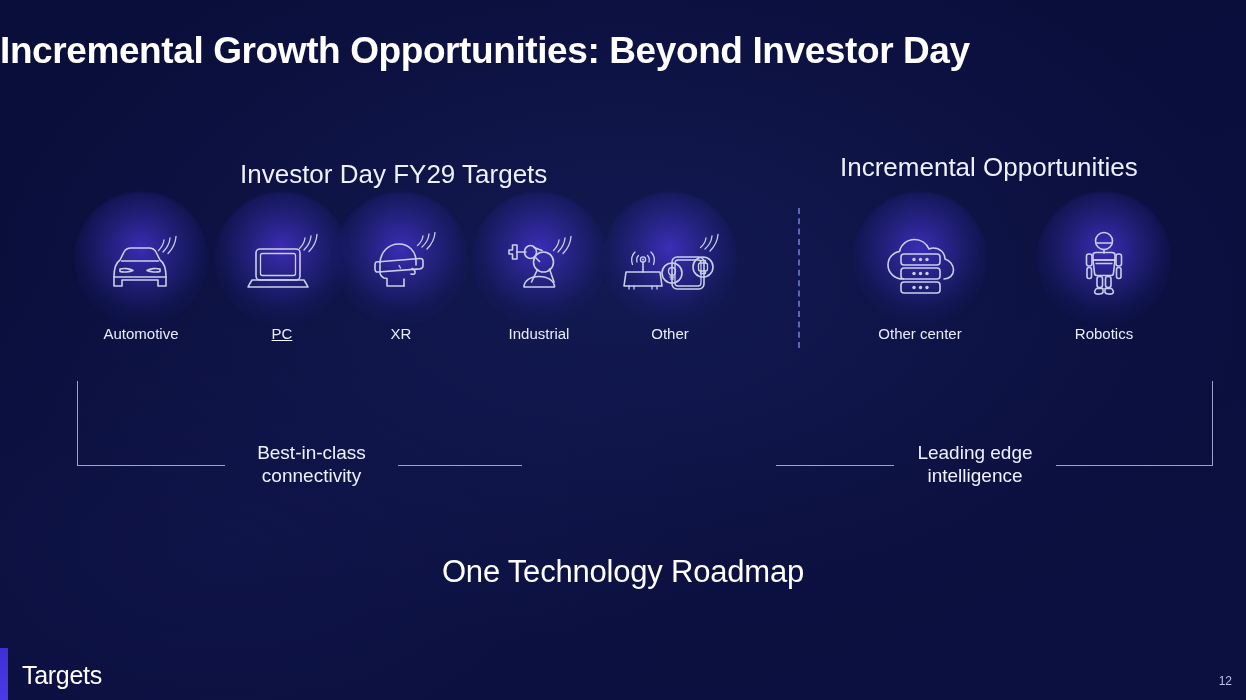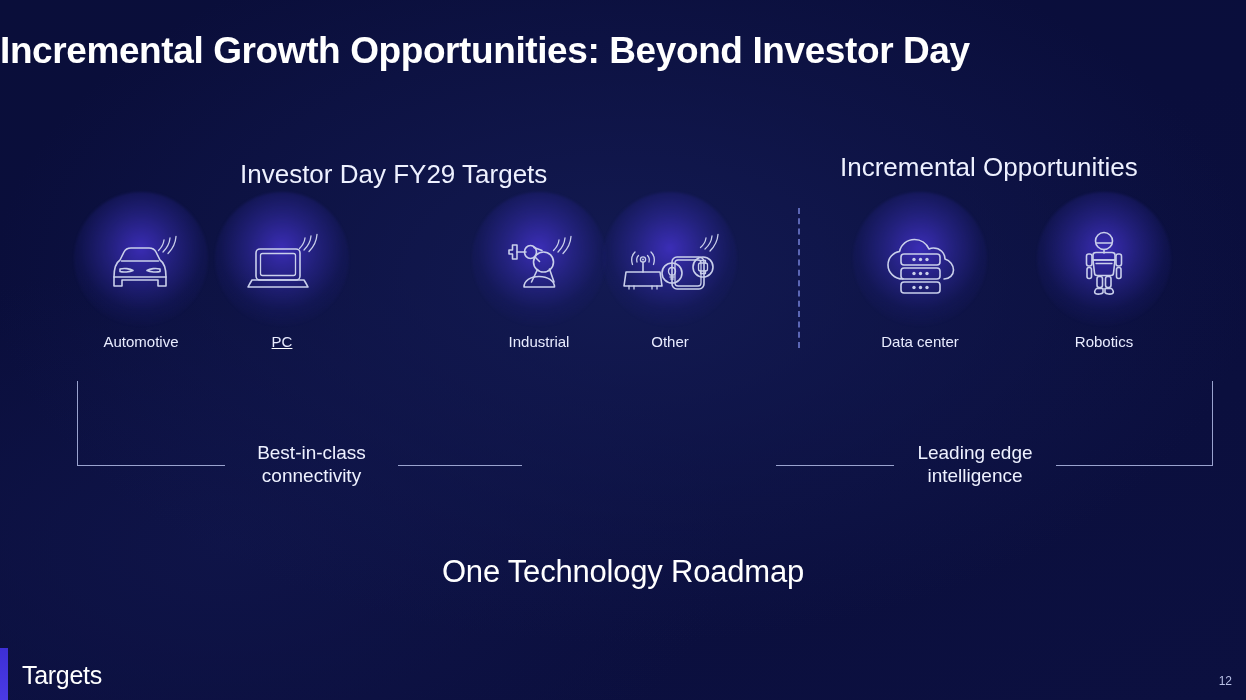--- a/index.html
+++ b/index.html
@@ -56,21 +56,21 @@
     width:134px;height:134px;border-radius:50%;
     background:radial-gradient(circle at 50% 42%,
         rgba(71,52,212,0.78) 0%,
         rgba(52,44,170,0.52) 34%,
         rgba(30,30,120,0.26) 60%,
         rgba(14,16,70,0.0) 78%);
     filter:blur(1px);
   }
   .glow svg{position:relative;z-index:2;display:block;}
   .cap{
-    margin-top:10px;font-size:15px;color:#e9ecff;white-space:nowrap;
+    margin-top:2px;font-size:15px;color:#e9ecff;white-space:nowrap;
     text-align:center;
   }
   .stroke{fill:none;stroke:#c9cfeb;stroke-width:1.6;
           stroke-linecap:round;stroke-linejoin:round;}
   .stroke-t{fill:none;stroke:#c9cfeb;stroke-width:1.3;
           stroke-linecap:round;stroke-linejoin:round;}
   .dotf{fill:#c9cfeb;stroke:none;}
 
   
   .band{position:absolute;left:0;top:375px;width:1162px;height:110px;}
@@ -138,20 +138,36 @@
           <rect class="stroke-t" x="19.5" y="21.5" width="35" height="22" rx="2"></rect>
           <path class="stroke" d="M11 48 L63 48 C65.5 52 67 55 67 55 L7 55 C7 55 8.5 52 11 48 Z"></path>
           <path class="stroke-t" d="M63 18 C67 14 69.5 9.5 70 4"></path>
           <path class="stroke-t" d="M68 19.5 C72.5 15 75.5 9.5 76 2.5"></path>
           <path class="stroke-t" d="M58.5 16.5 C61.5 13.5 63.5 10 64 6"></path>
         </svg>
       </div>
       <div class="cap">PC</div>
     </div>
 
+    <div class="cell" style="left:334px;top:0;">
+      <div class="glow">
+        <svg width="82" height="64" viewBox="0 0 82 64">
+          <path class="stroke" d="M20 32 C20 20 28.5 12 39 12 C49 12 56 19.5 56 29 L56 33"></path>
+          <path class="stroke" d="M20 33 L20 40 C20 43 22 45 24 46 L27 46.5 L27 54 L44 54"></path>
+          <path class="stroke" d="M52 36.5 C54 37.5 55.5 39 55 41 C54.5 42.5 52.5 42.5 51 42"></path>
+          <path class="stroke" d="M44 54 L44 47"></path>
+          <path class="stroke" d="M16 30 L60 26.5 C62 26.3 63 27.3 63 29 L63 33.5 C63 35.5 62 36.6 60 36.9 L18 40 C16 40.2 15 39 15 37.2 L15 33 C15 31.2 15.8 30.2 16 30 Z"></path>
+          <path class="stroke-t" d="M39 33.5 L40.5 36"></path>
+          <path class="stroke-t" d="M62 15 C66 11.5 68.5 7 69 2"></path>
+          <path class="stroke-t" d="M67 17 C71.5 12.5 74.5 7 75 0.5"></path>
+          <path class="stroke-t" d="M57.5 13.5 C60.5 11 62.5 7.5 63 4"></path>
+        </svg>
+      </div>
+      <div class="cap">XR</div>
+    </div>
 
     <div class="cell" style="left:472px;top:0;">
       <div class="glow">
         <svg width="82" height="64" viewBox="0 0 82 64">
           <path class="stroke" d="M11 18 L14.5 18 L14.5 13 L19 13 L19 27 L14.5 27 L14.5 22 L11 22 Z"></path>
           <path class="stroke" d="M19 20 L28 20"></path>
           <ellipse class="stroke" cx="32.5" cy="20" rx="6" ry="6.5"></ellipse>
           <path class="stroke" d="M36 15.5 L44 18.5"></path>
           <path class="stroke" d="M37 25 L41.5 29.5"></path>
           <circle class="stroke" cx="45.5" cy="30" rx="10" r="10"></circle>
@@ -215,21 +231,21 @@
           <circle class="dotf" cx="41.5" cy="27.5" r="1.7"></circle>
           <circle class="dotf" cx="48" cy="27.5" r="1.7"></circle>
           <circle class="dotf" cx="35" cy="41.5" r="1.7"></circle>
           <circle class="dotf" cx="41.5" cy="41.5" r="1.7"></circle>
           <circle class="dotf" cx="48" cy="41.5" r="1.7"></circle>
           <circle class="dotf" cx="35" cy="55.5" r="1.7"></circle>
           <circle class="dotf" cx="41.5" cy="55.5" r="1.7"></circle>
           <circle class="dotf" cx="48" cy="55.5" r="1.7"></circle>
         </svg>
       </div>
-      <div class="cap">Data center</div>
+      <div class="cap">Other center</div>
     </div>
 
     <div class="cell" style="left:1037px;top:0;">
       <div class="glow">
         <svg width="82" height="68" viewBox="0 0 82 68">
           <circle class="stroke" cx="41" cy="11" r="8.5"></circle>
           <path class="stroke" d="M33.5 13 L48.5 13"></path>
           <path class="stroke" d="M41 19.5 L41 23"></path>
           <path class="stroke" d="M30 25 C30 23.3 31.3 22.5 33 22.5 L49 22.5 C50.7 22.5 52 23.3 52 25 L52 30 L30 30 Z"></path>
           <path class="stroke" d="M30 30 L52 30 L50.5 43 C50.5 44.5 49.5 45.5 48 45.5 L34 45.5 C32.5 45.5 31.5 44.5 31.5 43 Z"></path>

